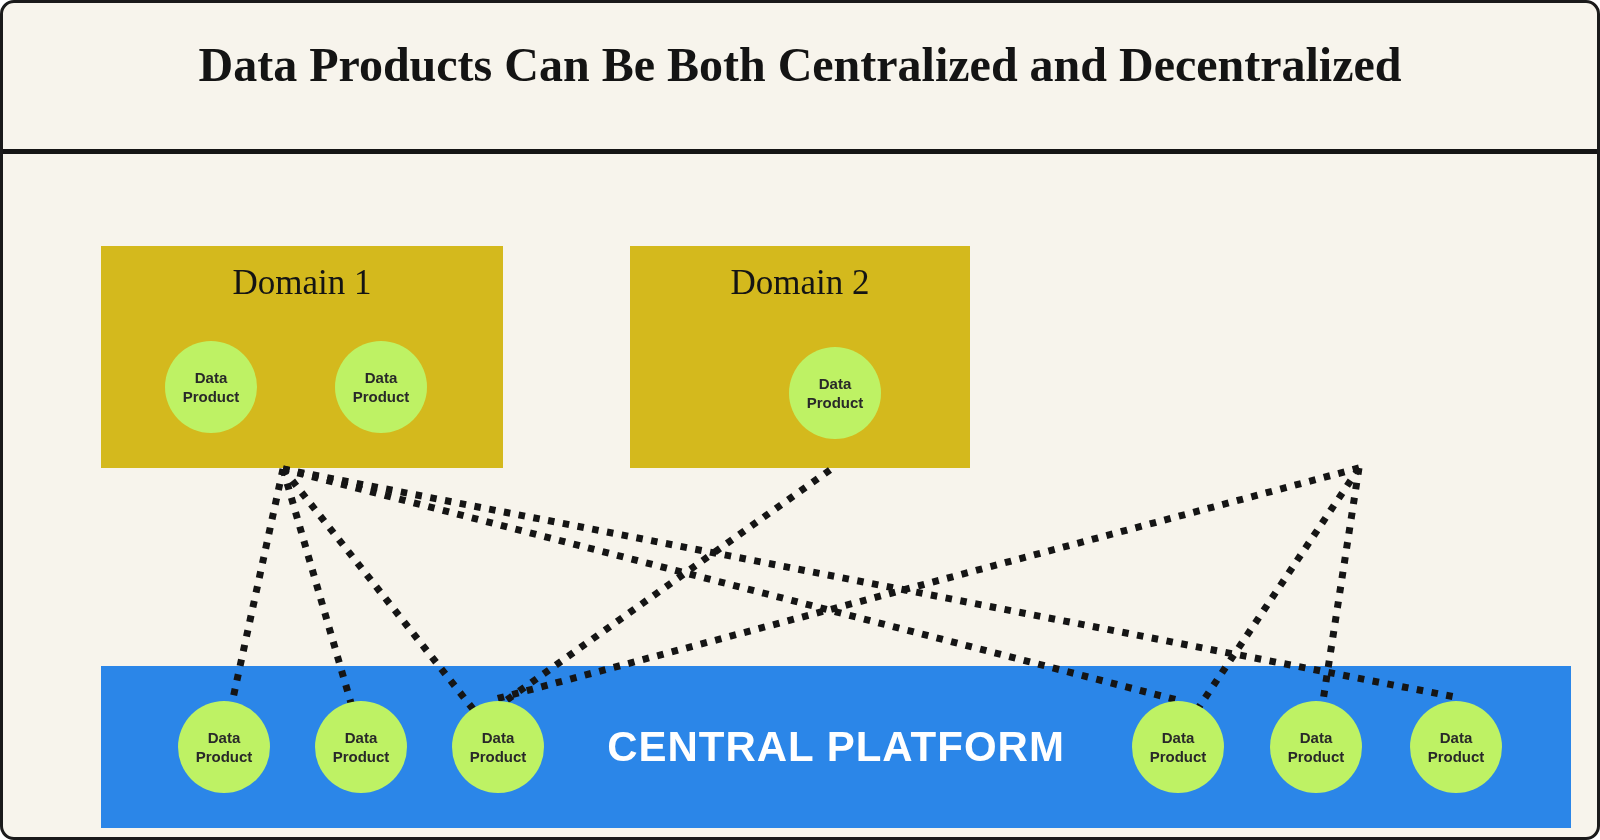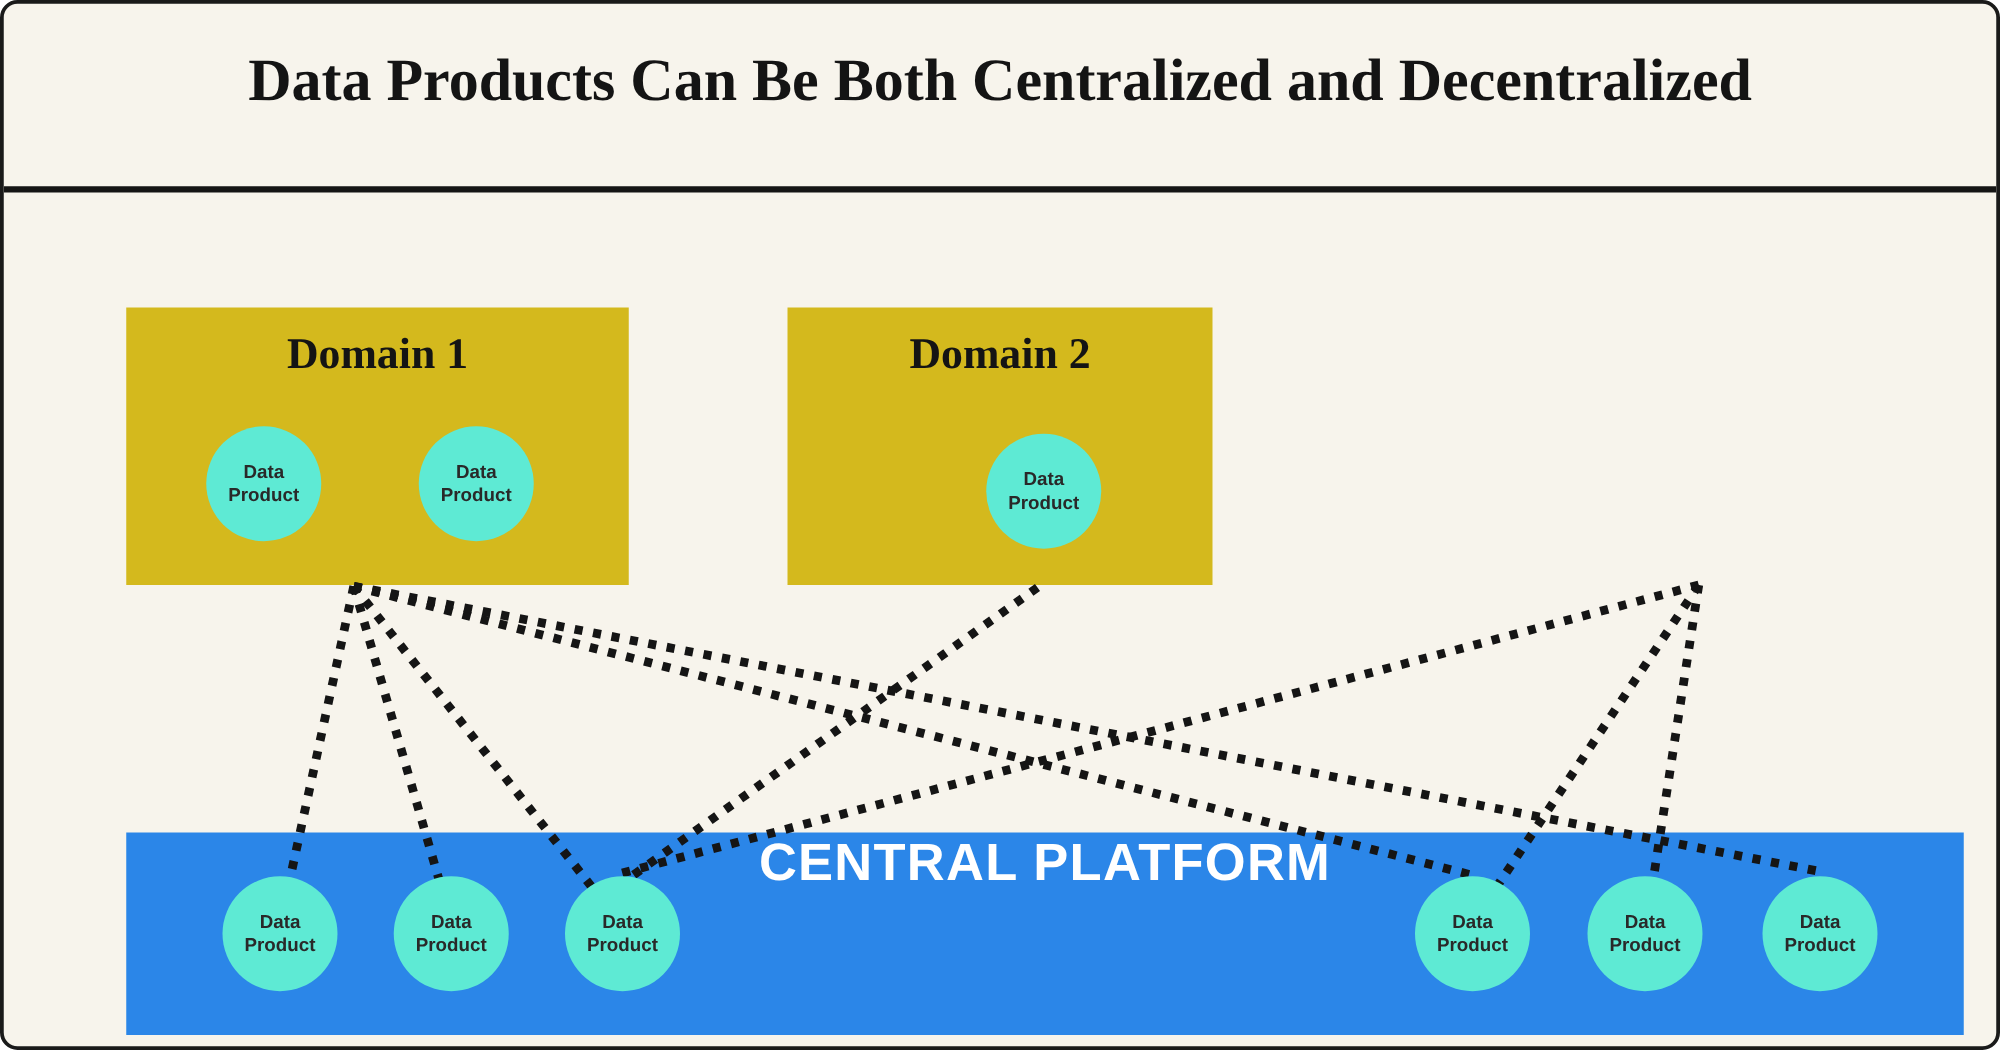--- a/index.html
+++ b/index.html
@@ -30,49 +30,49 @@
     position:absolute;top:243px;height:222px;
     background:#d4b91d;
   }
   .domain-box.b1{left:98px;width:402px;}
   .domain-box.b2{left:627px;width:340px;}
   .domain-box.b3{left:1152px;width:414px;}
   .domain-label{
     position:absolute;top:17px;left:0;width:100%;
     text-align:center;
     font-family:"Liberation Serif", serif;
-    font-weight:bold;
+    font-weight:normal;
     font-size:35px;
     color:#141414;
   }
   .platform-bar{
     position:absolute;left:98px;top:663px;width:1470px;height:162px;
     background:#2b86e8;
-    display:flex;justify-content:center;
+    display:flex;align-items:center;justify-content:center;
   }
   .platform-label{
     color:#ffffff;
     font-size:42px;
     font-weight:bold;
     letter-spacing:1px;
     white-space:nowrap;
   }
   svg.lines{
     position:absolute;left:0;top:0;width:1600px;height:840px;
     pointer-events:none;
   }
   svg.lines line{
     stroke:#151515;
     stroke-width:7;
     stroke-dasharray:6.5 8.5;
   }
   .pcircle{
     position:absolute;width:92px;height:92px;
     border-radius:50%;
-    background:#5eead4;
+    background:#bef264;
     display:flex;align-items:center;justify-content:center;
     text-align:center;
   }
   .pcircle span{
     display:block;width:70px;
     font-size:15px;line-height:19px;
     font-weight:bold;
     color:#292929;
   }
   

